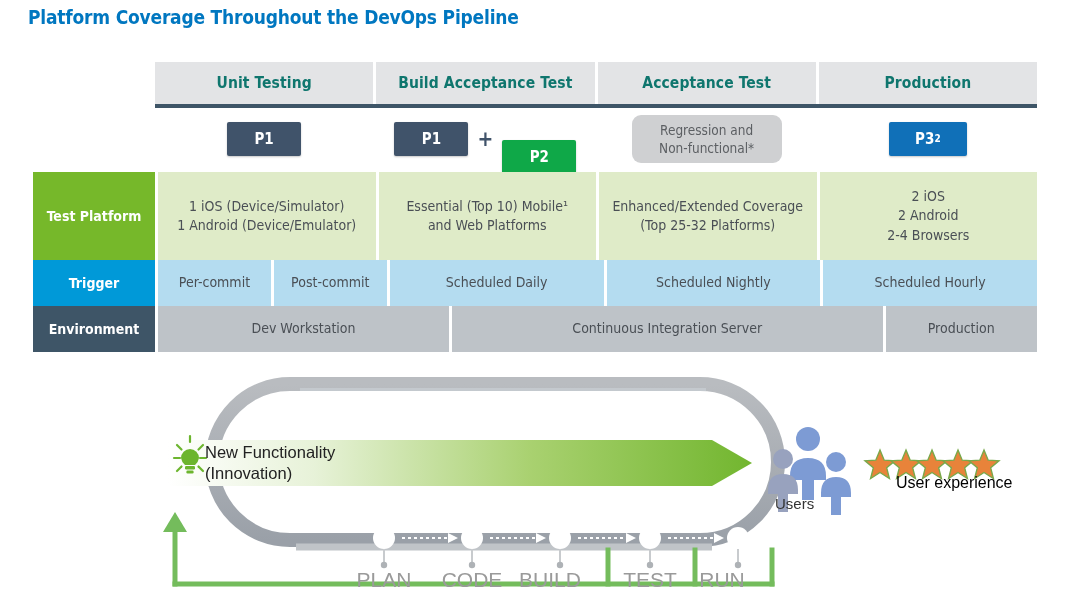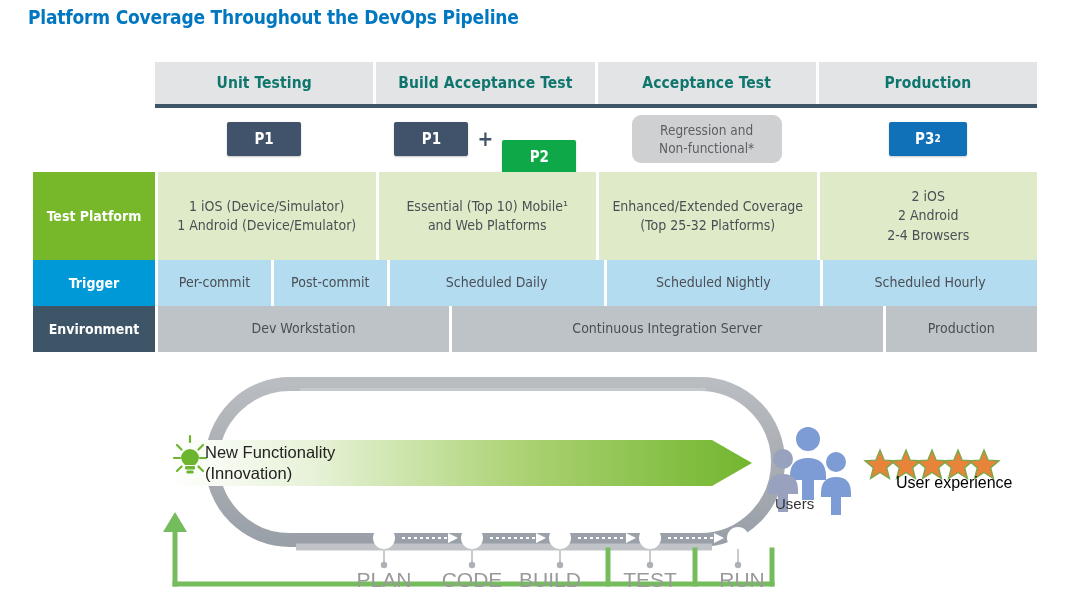--- a/index.html
+++ b/index.html
@@ -346,13 +346,13 @@
   <div>New Functionality</div>
   <div>(Innovation)</div>
 </div>
 <div class="users-label">Users</div>
 <div class="ux-label">User experience</div>
 
 <div class="stage-label" style="left:334px">PLAN</div>
 <div class="stage-label" style="left:422px">CODE</div>
 <div class="stage-label" style="left:500px">BUILD</div>
 <div class="stage-label" style="left:600px">TEST</div>
-<div class="stage-label" style="left:692px">RUN</div>
+<div class="stage-label" style="left:672px">RUN</div>
 
 </body></html>

